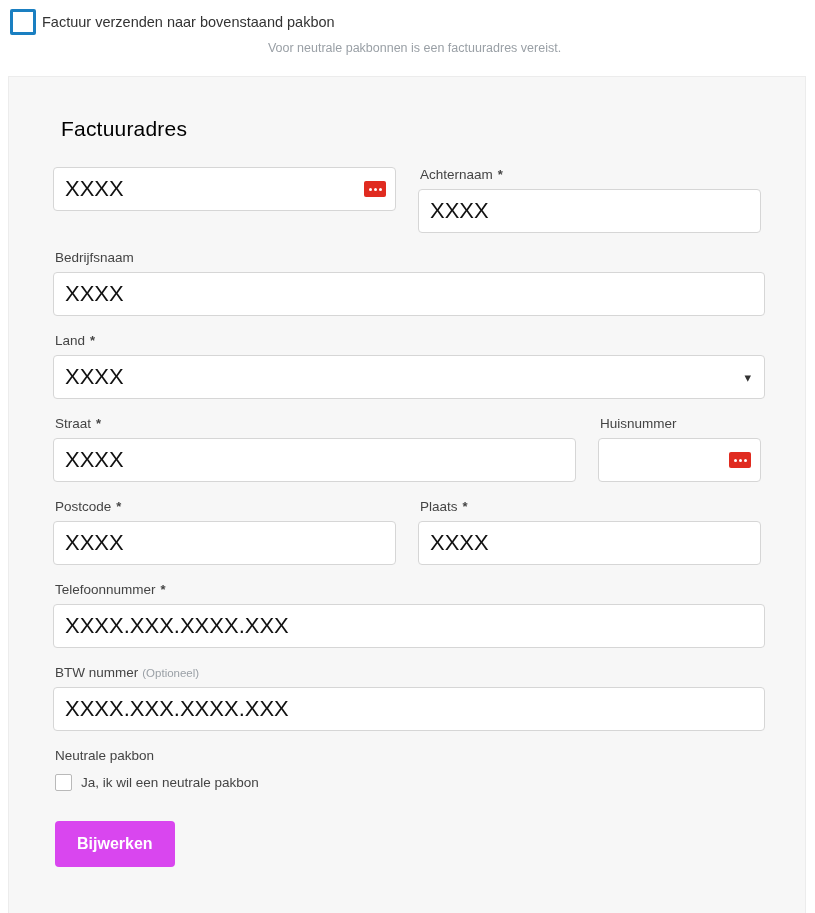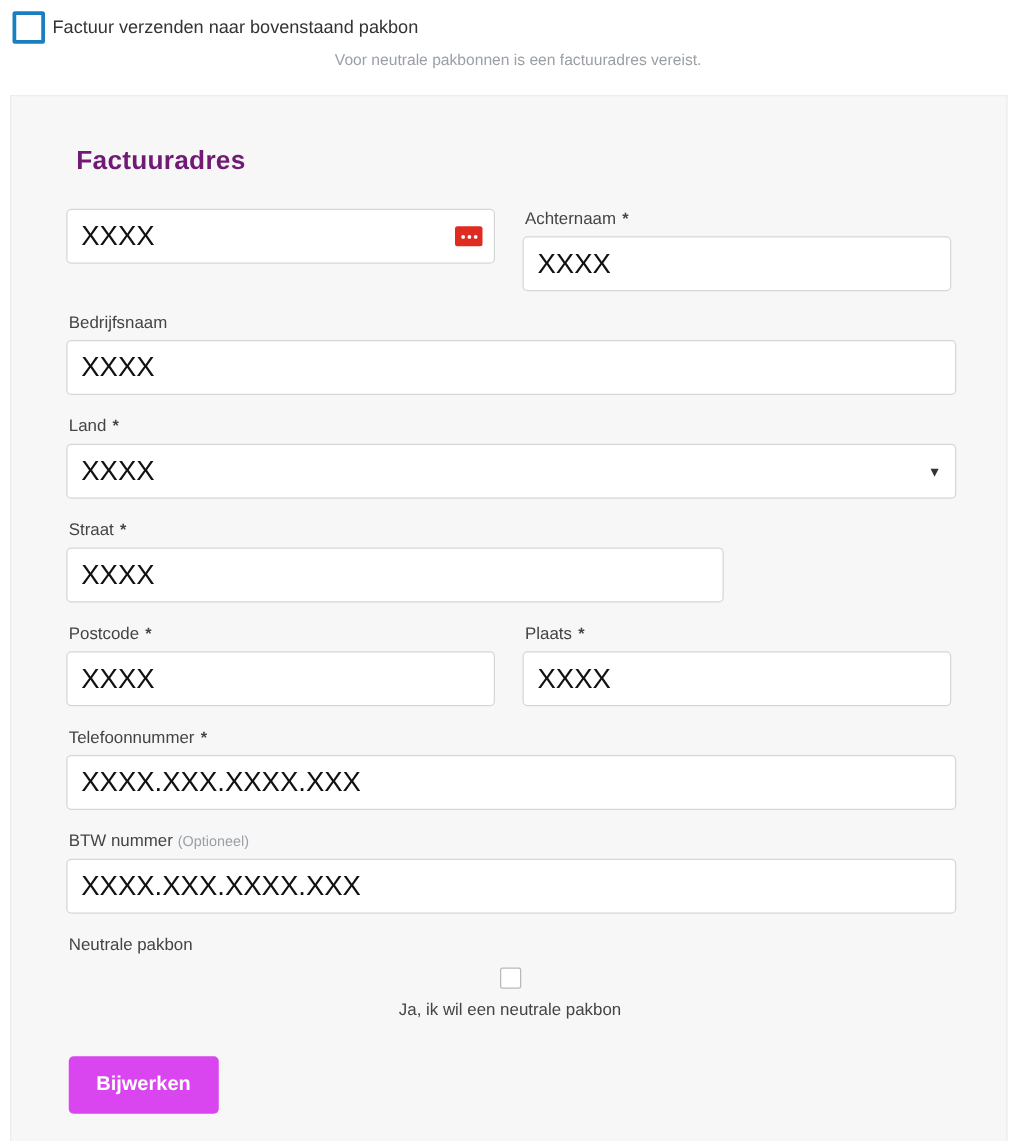--- a/index.html
+++ b/index.html
@@ -62,22 +62,22 @@
     background: #f7f7f7;
     border: 1px solid #ececec;
     border-bottom: none;
   }
   .card-inner {
     padding: 40px 44px 0 44px;
   }
   h2.card-title {
     margin: 0 0 26px 8px;
     font-size: 21px;
-    font-weight: bold;
-    color: #701a75;
+    font-weight: normal;
+    color: #000000;
     letter-spacing: .2px;
   }
 
   .row {
     display: flex;
     gap: 22px;
     margin-bottom: 0;
   }
   .field {
     margin-bottom: 17px;
@@ -173,21 +173,20 @@
     font-size: 13.5px;
     color: #444444;
     margin: 9px 0 11px 2px;
   }
   .check-row {
     display: flex;
     align-items: center;
     gap: 9px;
     margin-left: 2px;
     margin-bottom: 30px;
-    flex-direction: column;
   }
   .small-check {
     width: 17px;
     height: 17px;
     min-width: 17px;
     border: 1px solid #b9b9b9;
     border-radius: 2px;
     background: #ffffff;
   }
   .check-text {
@@ -275,20 +274,33 @@
       
       <div class="row">
         <div class="field col-street">
           <label class="flabel">
             <span>Straat</span><span class="req">*</span>
           </label>
           <div class="input-wrap">
             <input class="inp no-icon" type="text" value="XXXX" style="">
           </div>
         </div>
+        <div class="field col-housenr">
+          <label class="flabel">
+            <span>Huisnummer</span>
+          </label>
+          <div class="input-wrap">
+            <input class="inp" type="text" value="" style="">
+            <span class="pw-icon">
+                <i></i>
+                <i></i>
+                <i></i>
+              </span>
+          </div>
+        </div>
       </div>
 
       
       <div class="row">
         <div class="field col-half">
           <label class="flabel">
             <span>Postcode</span><span class="req">*</span>
           </label>
           <div class="input-wrap">
             <input class="inp no-icon" type="text" value="XXXX" style="">

